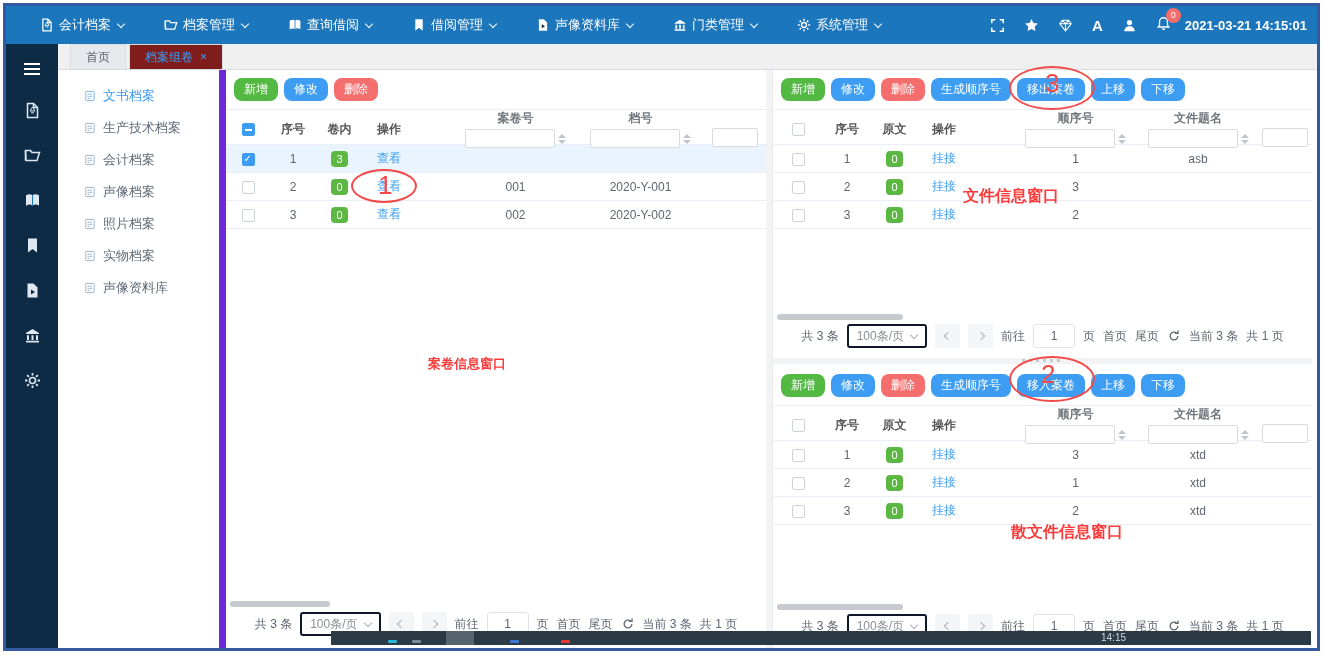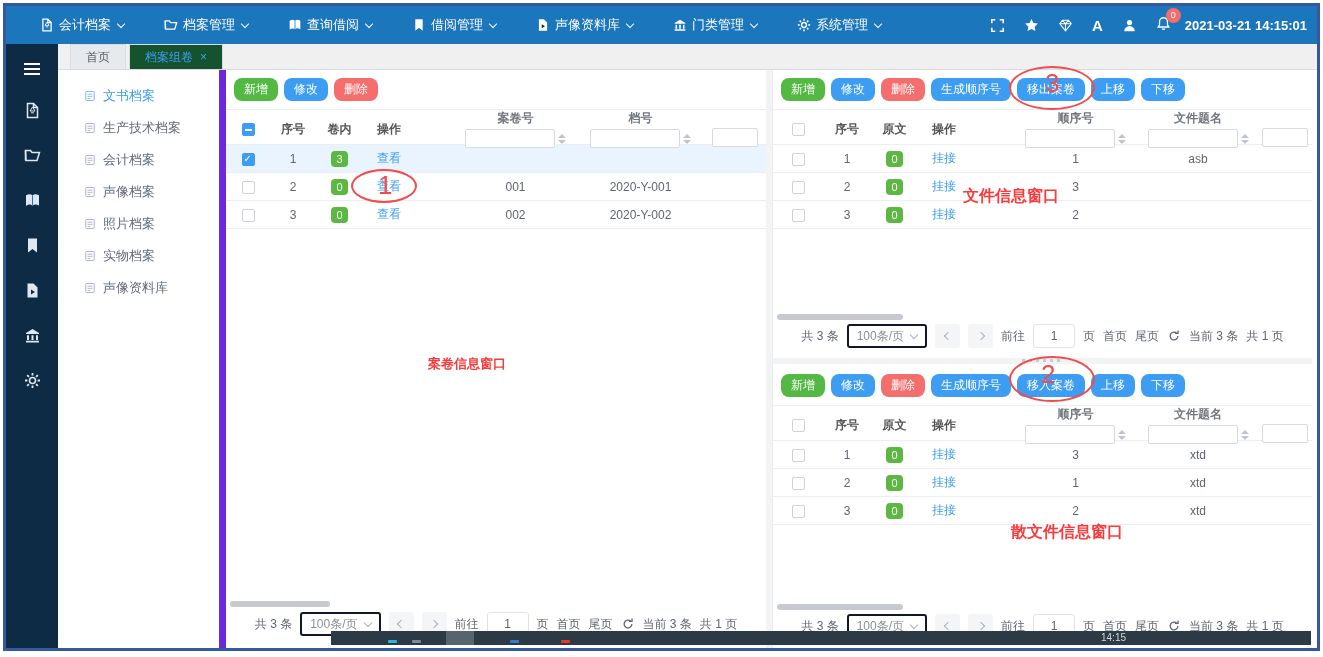--- a/index.html
+++ b/index.html
@@ -25,21 +25,21 @@
 .bell .badge-n{position:absolute;top:-8px;right:-10px;min-width:15px;height:15px;background:#f56c6c;border-radius:50%;font-size:9px;display:flex;align-items:center;justify-content:center;padding:0 2px}
 .dtime{font-size:13px;font-weight:bold;margin-right:10px;white-space:nowrap}
 
 .rail{position:absolute;left:0;top:38px;width:52px;height:604px;background:#0e2b45;display:flex;flex-direction:column;align-items:center;color:#dfe8f0}
 .burger{width:16px;margin:16px 0 10px;cursor:pointer}
 .burger i{display:block;height:2px;background:#fff;margin:3px 0}
 .rail svg{width:17px;height:17px;margin:14px 0;cursor:pointer}
 
 .tabbar{position:absolute;left:52px;top:38px;width:1259px;height:26px;background:#f0f0f0;border-bottom:1px solid #d8dce0;display:flex;align-items:flex-end;padding-left:12px;gap:3px}
 .tab{height:25px;padding:0 15px;font-size:12px;display:flex;align-items:center;gap:7px;border:1px solid #d8dce0;border-bottom:none;background:#e7eaec;color:#5a5f66;cursor:pointer}
-.tab.active{background:#14532d;color:#3d9df3}
+.tab.active{background:#7f1d1d;color:#3d9df3}
 .tab .x{font-size:12px;line-height:10px}
 
 .tree{position:absolute;left:52px;top:64px;width:168px;height:578px;background:#fff;border-right:7px solid #6d28d9;padding-top:10px}
 .titem{display:flex;align-items:center;gap:7px;padding:7px 0 7px 26px;font-size:13px;color:#5f6b77;cursor:pointer}
 .titem svg{width:12px;height:12px;color:#9fb6cc;flex:0 0 auto}
 .titem.active{color:#3d9df3}
 .titem.active svg{color:#7fb6e8}
 
 .panel{position:absolute;background:#fff}
 #panel-case{left:220px;top:64px;width:540px;height:578px}

